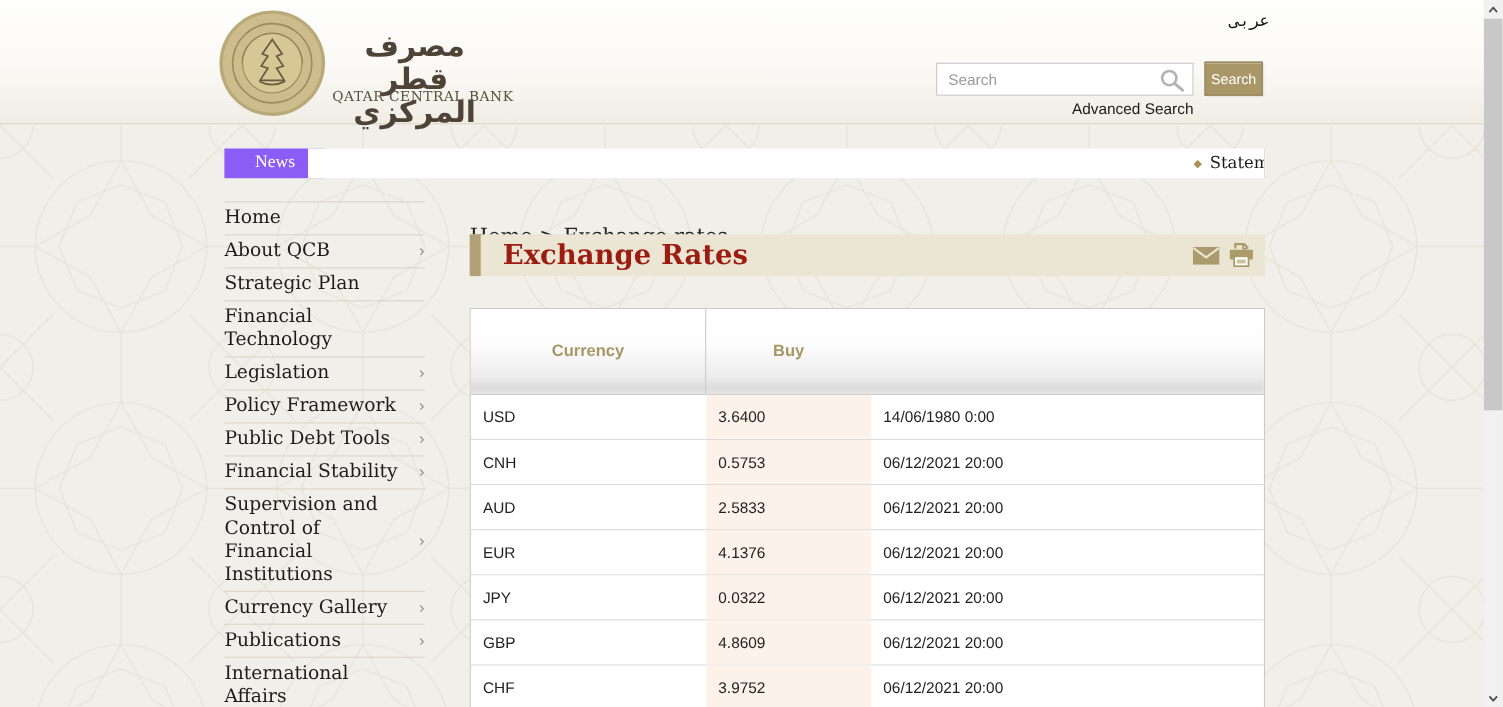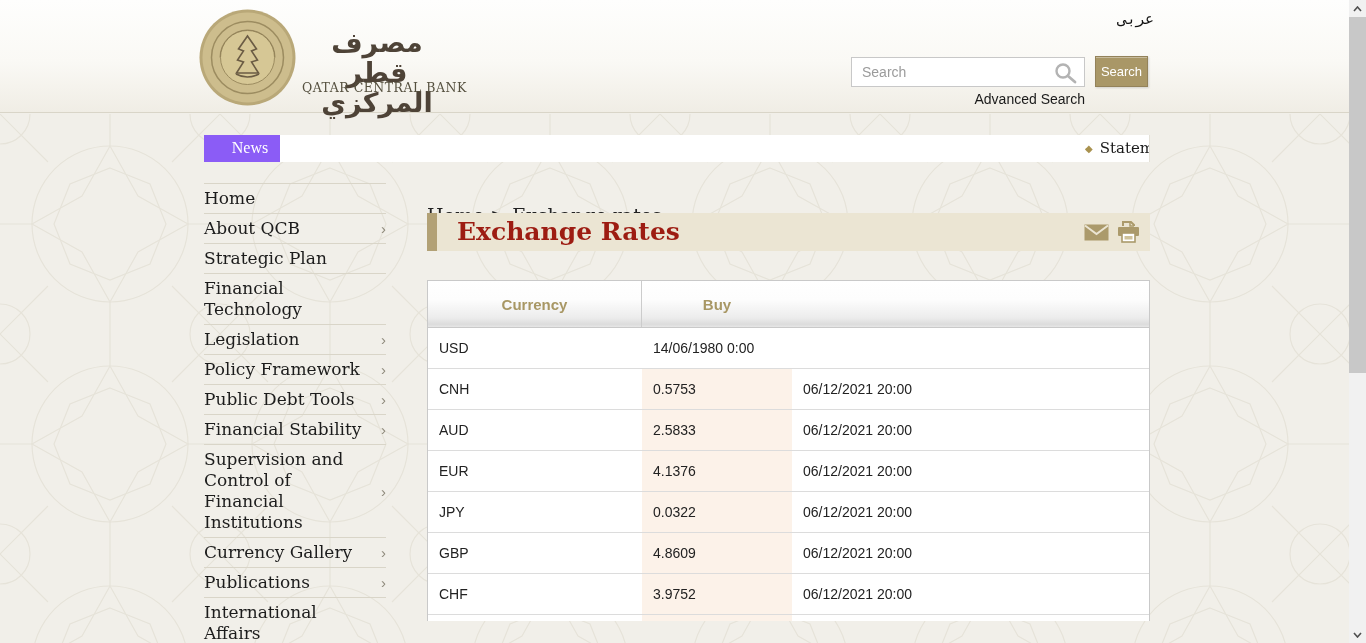--- a/index.html
+++ b/index.html
@@ -66,21 +66,21 @@
     background:#ebe5d3; }
   #title-accent { position:absolute; left:0; top:0; width:10px; height:38px; background:#b2a176; }
   #page-title { position:absolute; left:30px; top:0; line-height:37px;
     font-family:"DejaVu Serif","Liberation Serif",serif; font-size:25px; color:#9d1c12; }
   #title-icons { position:absolute; right:10px; top:8px; display:flex; gap:8px; align-items:center; }
   #title-icons svg { cursor:pointer; }
 
   
   #rates-table { position:absolute; left:427px; top:280px; width:723px;
     border:1px solid #c9c9c9; border-bottom:none; background:#fff; }
-  .t-head { display:grid; grid-template-columns:214px 150px 359px; height:47px;
+  .t-head { display:grid; grid-template-columns:214px 150px 359px; height:78px;
     background:linear-gradient(180deg,#ffffff 0%,#fdfdfd 40%,#ececec 80%,#dcdcdc 94%,#e6e6e6 100%);
     border-bottom:1px solid #c9c9c9; }
   .t-head .th { display:flex; align-items:center; justify-content:center;
     font-size:15px; font-weight:bold; color:#a89764; border-right:1px solid #cccccc; }
   .t-head .th:last-child { border-right:none; }
   .t-row { display:grid; grid-template-columns:214px 150px 359px; height:41px;
     border-bottom:1px solid #dcdcdc;text-align:center; }
   .t-row .td { display:flex; align-items:center; padding-left:11px; font-size:14px; color:#222; }
   .t-row .td.buy { background:#fcf2e9; }
   .t-row.sliver { height:6px; border-bottom:none; }
@@ -246,20 +246,21 @@
 
   <div id="rates-table">
     <div class="t-head">
       <div class="th">Currency</div>
       <div class="th">Buy</div>
     </div>
     <div id="table-body">
 
         <div class="t-row">
           <div class="td">USD</div>
+          <div class="td buy">3.6400</div>
           <div class="td">14/06/1980 0:00</div>
         </div>
 
         <div class="t-row">
           <div class="td">CNH</div>
           <div class="td buy">0.5753</div>
           <div class="td">06/12/2021 20:00</div>
         </div>
 
         <div class="t-row">

